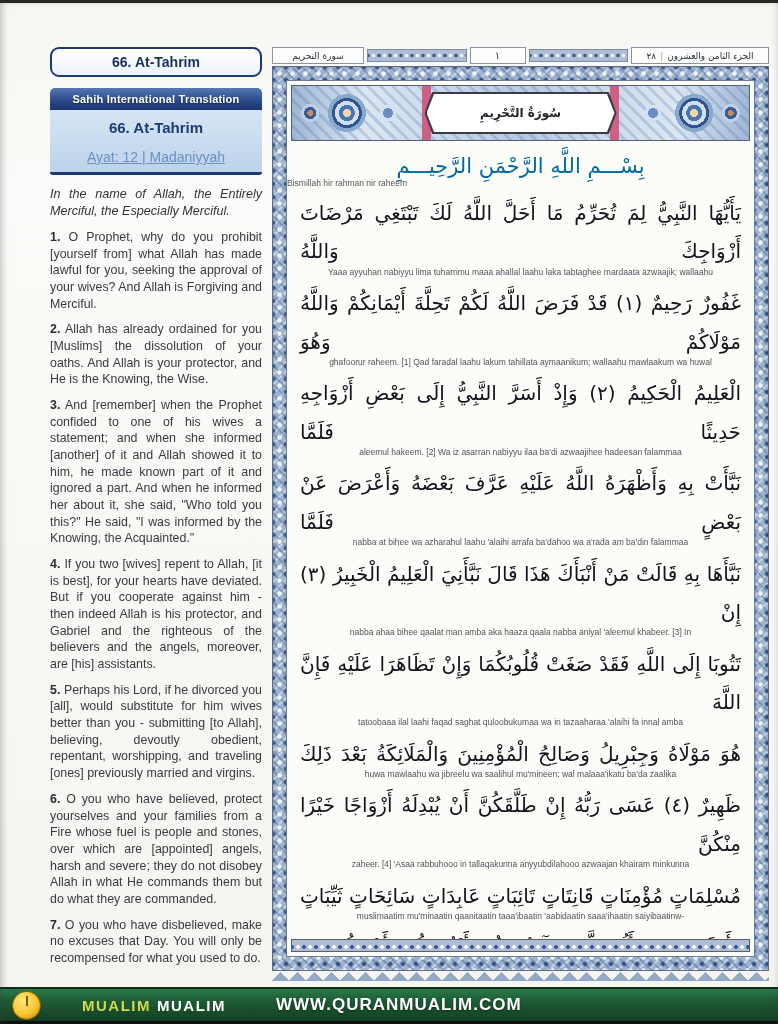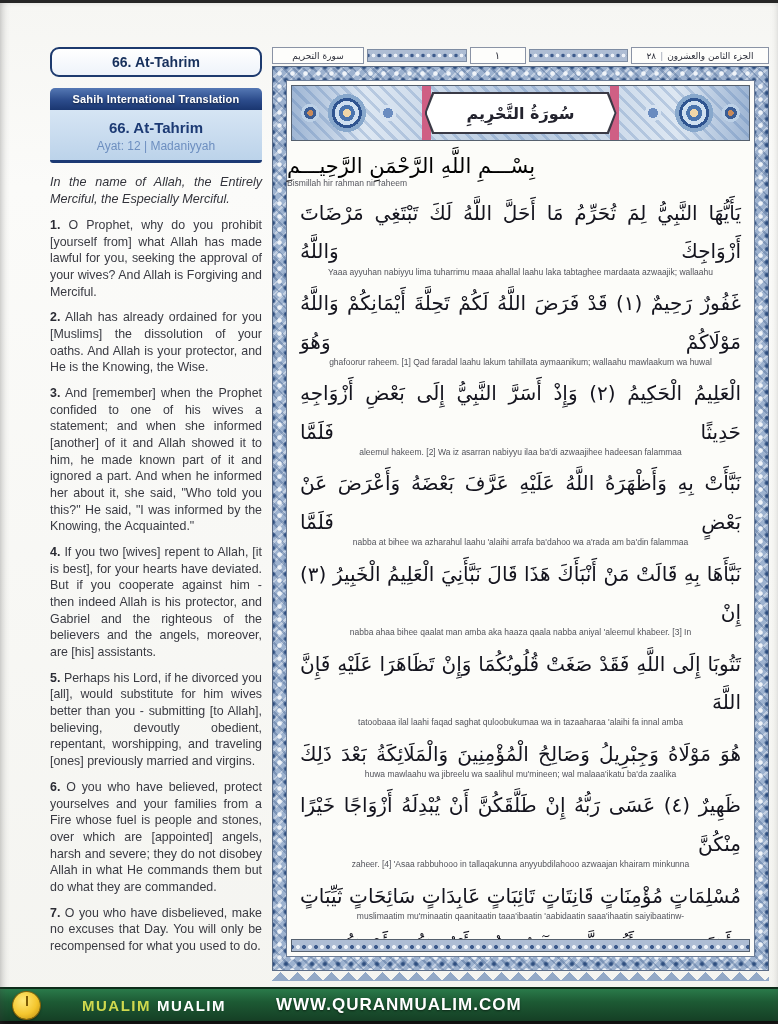--- a/index.html
+++ b/index.html
@@ -22,21 +22,21 @@
             background:linear-gradient(135deg,#3d5d96,#16305e); transform:translateY(-50%) rotate(45deg); z-index:-1; }
   .banner::before{ left:-9px; } .banner::after{ right:-9px; }
 
   .source-bar { margin-top:11px; background:linear-gradient(180deg,#5578b4 0%,#2c4c8c 55%,#1a3670 100%);
             color:#fff; font-size:11px; font-weight:bold; text-align:center; padding:5px 2px;
             border-radius:5px 5px 0 0; text-shadow:0 1px 2px rgba(0,0,0,.5); letter-spacing:.2px; }
 
   .surah-card { background:linear-gradient(180deg,#d6e5f4,#bcd3ea); text-align:center;
             padding:9px 4px 7px; border-bottom:3px solid #1c3a74; border-radius:0 0 3px 3px; }
   .surah-card .t { font-size:15px; font-weight:bold; color:#1c3a74; }
-  .surah-card .m { font-size:12px; color:#6d8fc0; margin-top:3px; }
+  .surah-card .m { font-size:14px; color:#6d8fc0; margin-top:13px;text-decoration:underline; }
 
   .bismillah-en { font-style:italic; color:#33343c; font-size:12.6px; line-height:1.35;
             text-align:justify; margin:11px 0 9px; }
 
   .verses p { font-size:12.4px; color:#393a42; text-align:justify; line-height:1.345; margin-bottom:9px; }
   .verses b { color:#2b2c34; }
 
   
   .mushaf { position:absolute; left:272px; top:44px; width:497px; height:934px; }
 
@@ -72,24 +72,24 @@
         radial-gradient(circle at 96% 50%, #c88a5a 0 3px, #3a5c94 3px 6px, #bcd0e6 6px 9px, transparent 9px),
         radial-gradient(circle at 21% 50%, #6a8cc0 0 5px, #d6e2f0 5px 8px, transparent 8px),
         radial-gradient(circle at 79% 50%, #6a8cc0 0 5px, #d6e2f0 5px 8px, transparent 8px),
         repeating-linear-gradient(45deg, rgba(74,116,174,.25) 0 3px, transparent 3px 9px),
         linear-gradient(90deg,#9fb6d4 0%,#dde7f2 16%,#b7c9e0 50%,#dde7f2 84%,#9fb6d4 100%); }
   .cart { position:absolute; left:50%; top:50%; transform:translate(-50%,-50%); width:192px; height:42px;
           clip-path:polygon(4% 0,96% 0,100% 50%,96% 100%,4% 100%,0 50%); background:#3a3a46; padding:2px;
           display:flex; }
   .cart-in { flex:1; clip-path:polygon(4% 0,96% 0,100% 50%,96% 100%,4% 100%,0 50%);
           background:#ffffff; display:flex; align-items:center; justify-content:center;
-          font-family:"DejaVu Sans",sans-serif; font-size:16px; font-weight:bold; color:#23232e; direction:rtl; }
-
-  .bism-ar { text-align:left; direction:rtl; font-family:"DejaVu Sans",sans-serif;
-             font-size:21px; color:#000000; margin-top:13px; }
+          font-family:"DejaVu Sans",sans-serif; font-size:12px; font-weight:bold; color:#23232e; direction:rtl; }
+
+  .bism-ar { text-align:center; direction:rtl; font-family:"DejaVu Sans",sans-serif;
+             font-size:21px; color:#0369a1; margin-top:13px; }
   .bism-tr { font-size:8.5px; color:#55565e; margin:0 0 6px; }
 
   .lines { flex:1; padding:0 13px; overflow:hidden; }
   .ar-line { direction:rtl; font-family:"DejaVu Sans",sans-serif; font-size:20px; color:#14141e;
              line-height:1.92; text-align:justify; text-align-last:justify; -moz-text-align-last:justify; }
   .tr-line { font-size:8.5px; color:#52535b; text-align:center; line-height:1.1; margin:-3px 0 7px; }
 
   .bottom-band { height:13px; margin:0 4px 4px; border:1px solid #55606e; background-color:#aebdd4;
       background-image:radial-gradient(circle,#eef2f8 1.6px,transparent 2.3px),
                        radial-gradient(circle,#3c5a8c 1.6px,transparent 2.3px);

